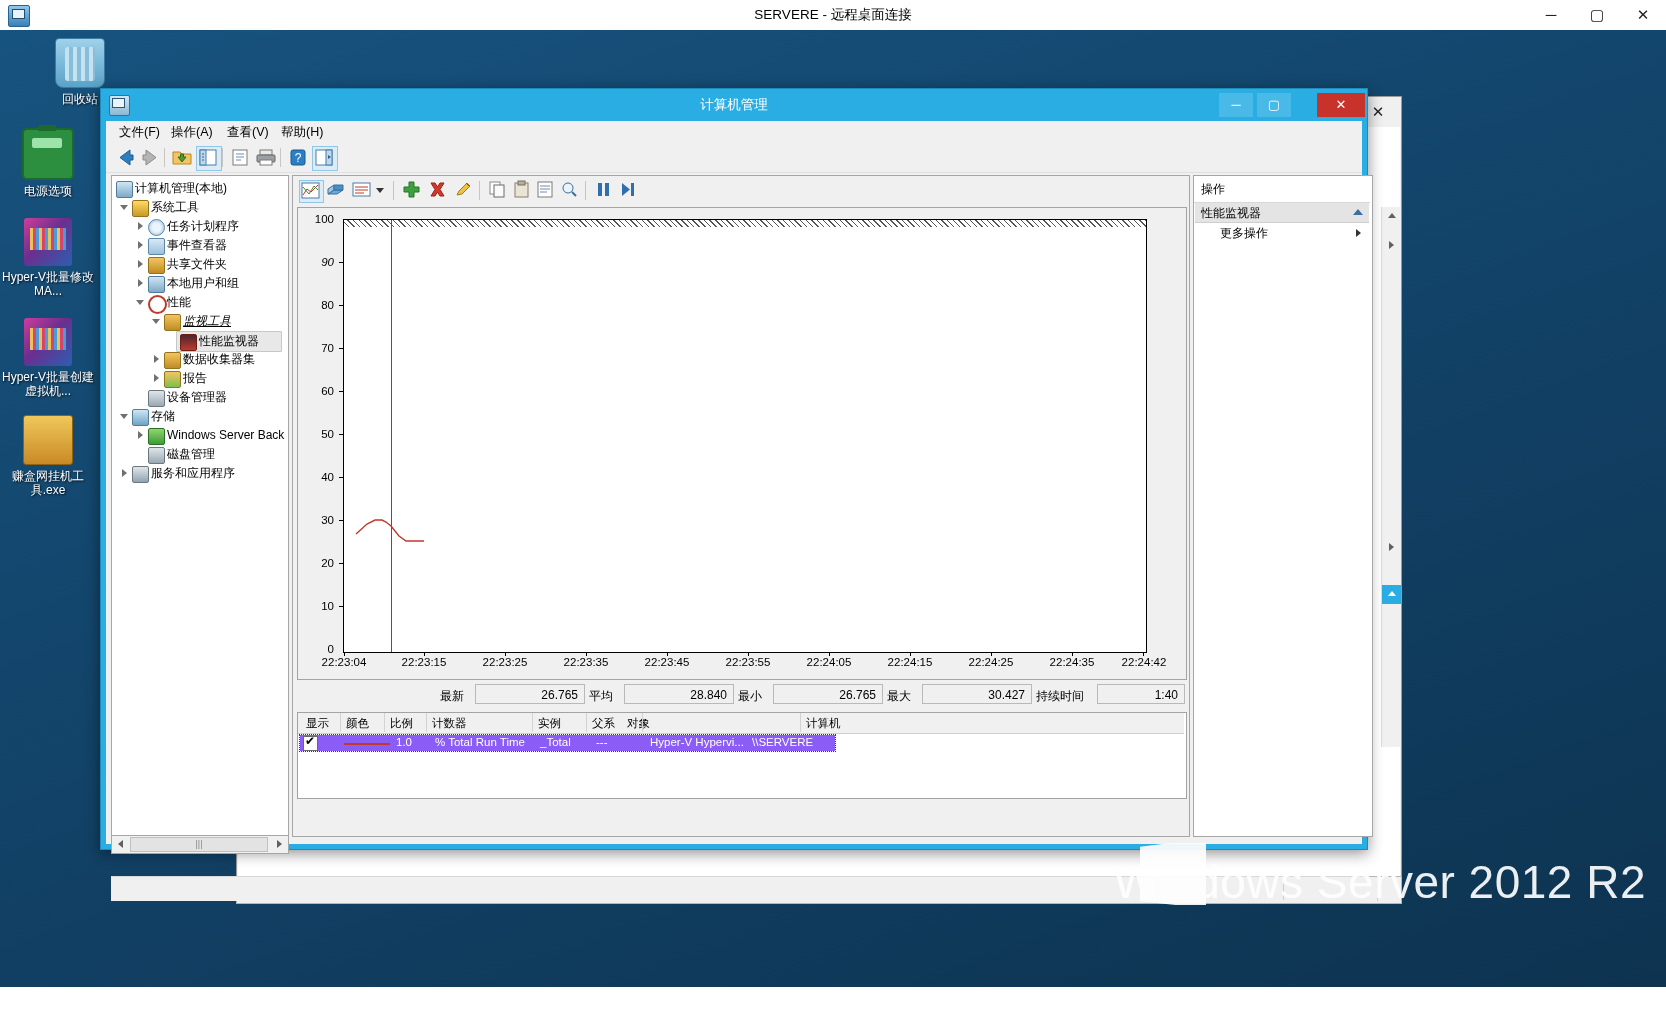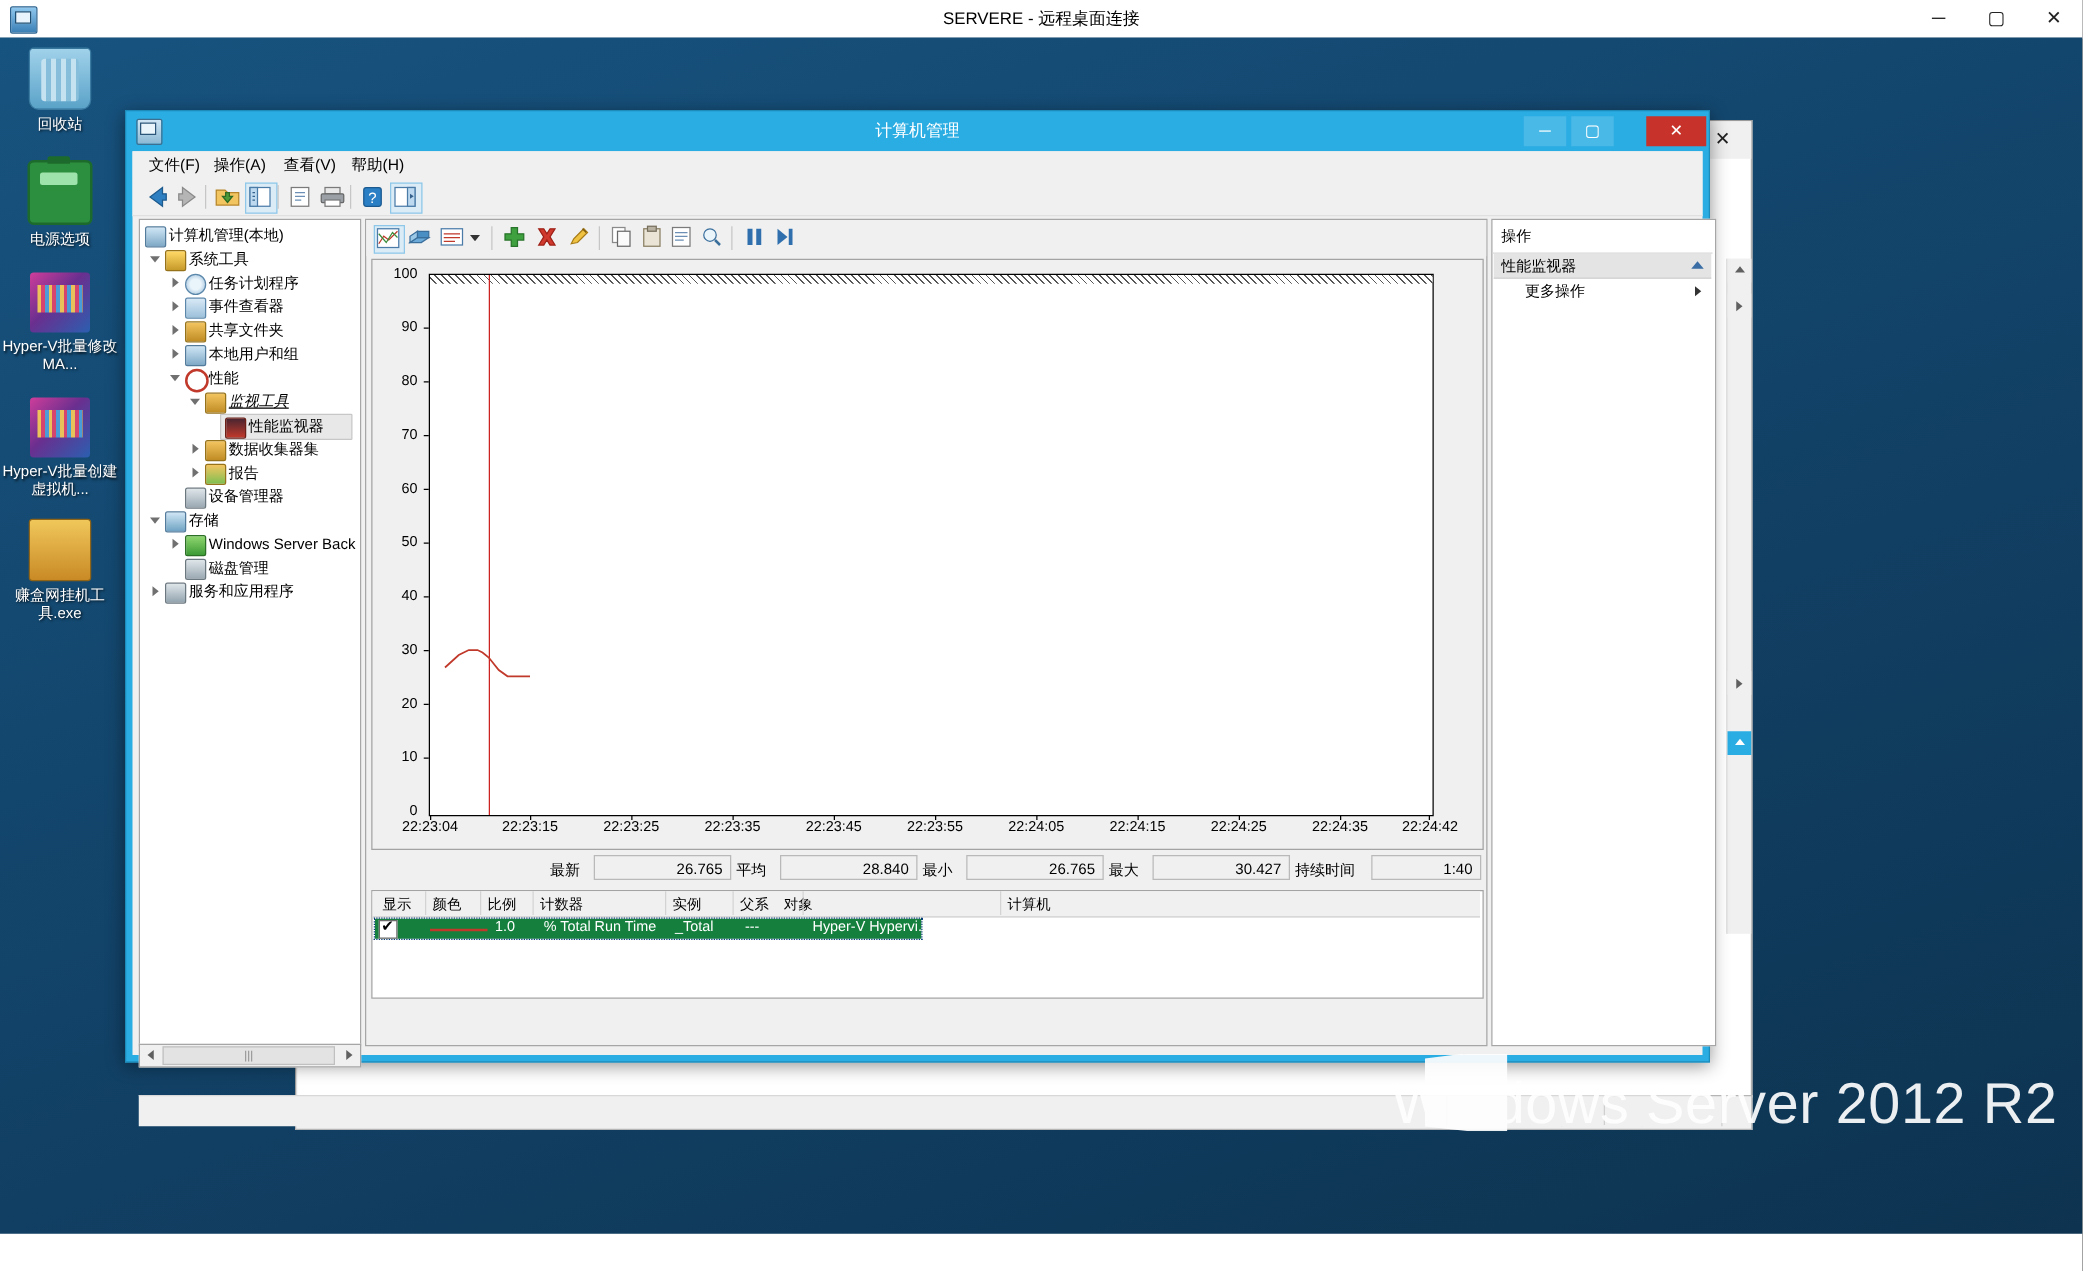--- a/index.html
+++ b/index.html
@@ -160,21 +160,21 @@
     border:1px solid #b9b9b9;text-align:right;padding-right:6px;font-size:12px;color:#000;
     box-sizing:border-box;}
 
   
   #legend{position:absolute;left:4px;top:536px;width:888px;height:85px;background:#fff;
     border:1px solid #a3a3a3;}
   #legend-head{position:absolute;left:0;top:0;width:886px;height:20px;background:#f0f0f0;
     border-bottom:1px solid #cfcfcf;font-family:Liberation Serif, serif;}
   .lh{position:absolute;top:3px;font-size:11.5px;color:#000;}
   .lh-sep{position:absolute;top:0;width:1px;height:19px;background:#d3d3d3;}
-  #legend-row{position:absolute;left:2px;top:22px;width:437px;height:16px;background:#15803d;
+  #legend-row{position:absolute;left:2px;top:22px;width:535px;height:16px;background:#8b5cf6;
     outline:1px dotted #0b3f7a;}
   .lc{position:absolute;top:1px;font-size:11.5px;color:#fff;white-space:nowrap;}
   #legend-check{position:absolute;left:3px;top:1px;width:13px;height:13px;background:#fff;
     border:1px solid #6a6a6a;}
   #legend-check:after{content:"✔";position:absolute;left:1px;top:-3px;font-size:12px;color:#000;}
   #legend-colorline{position:absolute;left:44px;top:8px;width:46px;height:2px;background:#c0392b;}
 
   
   #actions-pane{position:absolute;left:1087px;top:54px;width:178px;height:660px;background:#fff;
     border:1px solid #a6a6a6;}
@@ -221,21 +221,21 @@
   <div id="rdp-titlebar">
     <div id="rdp-icon"></div>
     <div id="rdp-title">SERVERE - 远程桌面连接</div>
     <div class="rdp-btn" id="rdp-min">─</div>
     <div class="rdp-btn" id="rdp-max">▢</div>
     <div class="rdp-btn" id="rdp-close">✕</div>
   </div>
 
   <div id="desktop">
 
-    <div class="desk-icon" style="left:0px;top:8px;">
+    <div class="desk-icon" style="left:0px;top:8px;padding-left:32px;">
       <div class="glyph ico-recycle"></div>
       <div>回收站</div>
     </div>
     <div class="desk-icon" style="left:0px;top:98px;">
       <div class="glyph ico-battery"></div>
       <div>电源选项</div>
     </div>
     <div class="desk-icon" style="left:0px;top:188px;">
       <div class="glyph ico-app"></div>
       <div>Hyper-V批量修改MA...</div>
@@ -541,21 +541,21 @@
           <div id="graph-box">
             <div id="plot">
               <div id="plot-hatch"></div>
               <div id="cursor-line" style="left:47px;"></div>
               <svg id="series-svg" width="802" height="432" viewBox="0 0 802 432" style="position:absolute;left:0;top:0;">
                 <polyline points="12,314 23,304 31,300 38,300 42,302 47,306 55,316 62,321 80,321" fill="none" stroke="#c0392b" stroke-width="1.4"></polyline>
               </svg>
             </div>
 
             <div class="ylabel" style="left:8px;top:5px;">100</div>
-            <div class="ylabel" style="left:8px;top:48px;">90</div>
+            <div class="ylabel" style="left:8px;top:48px;font-style:italic;">90</div>
             <div class="ylabel" style="left:8px;top:91px;">80</div>
             <div class="ylabel" style="left:8px;top:134px;">70</div>
             <div class="ylabel" style="left:8px;top:177px;">60</div>
             <div class="ylabel" style="left:8px;top:220px;">50</div>
             <div class="ylabel" style="left:8px;top:263px;">40</div>
             <div class="ylabel" style="left:8px;top:306px;">30</div>
             <div class="ylabel" style="left:8px;top:349px;">20</div>
             <div class="ylabel" style="left:8px;top:392px;">10</div>
             <div class="ylabel" style="left:8px;top:435px;">0</div>
 

